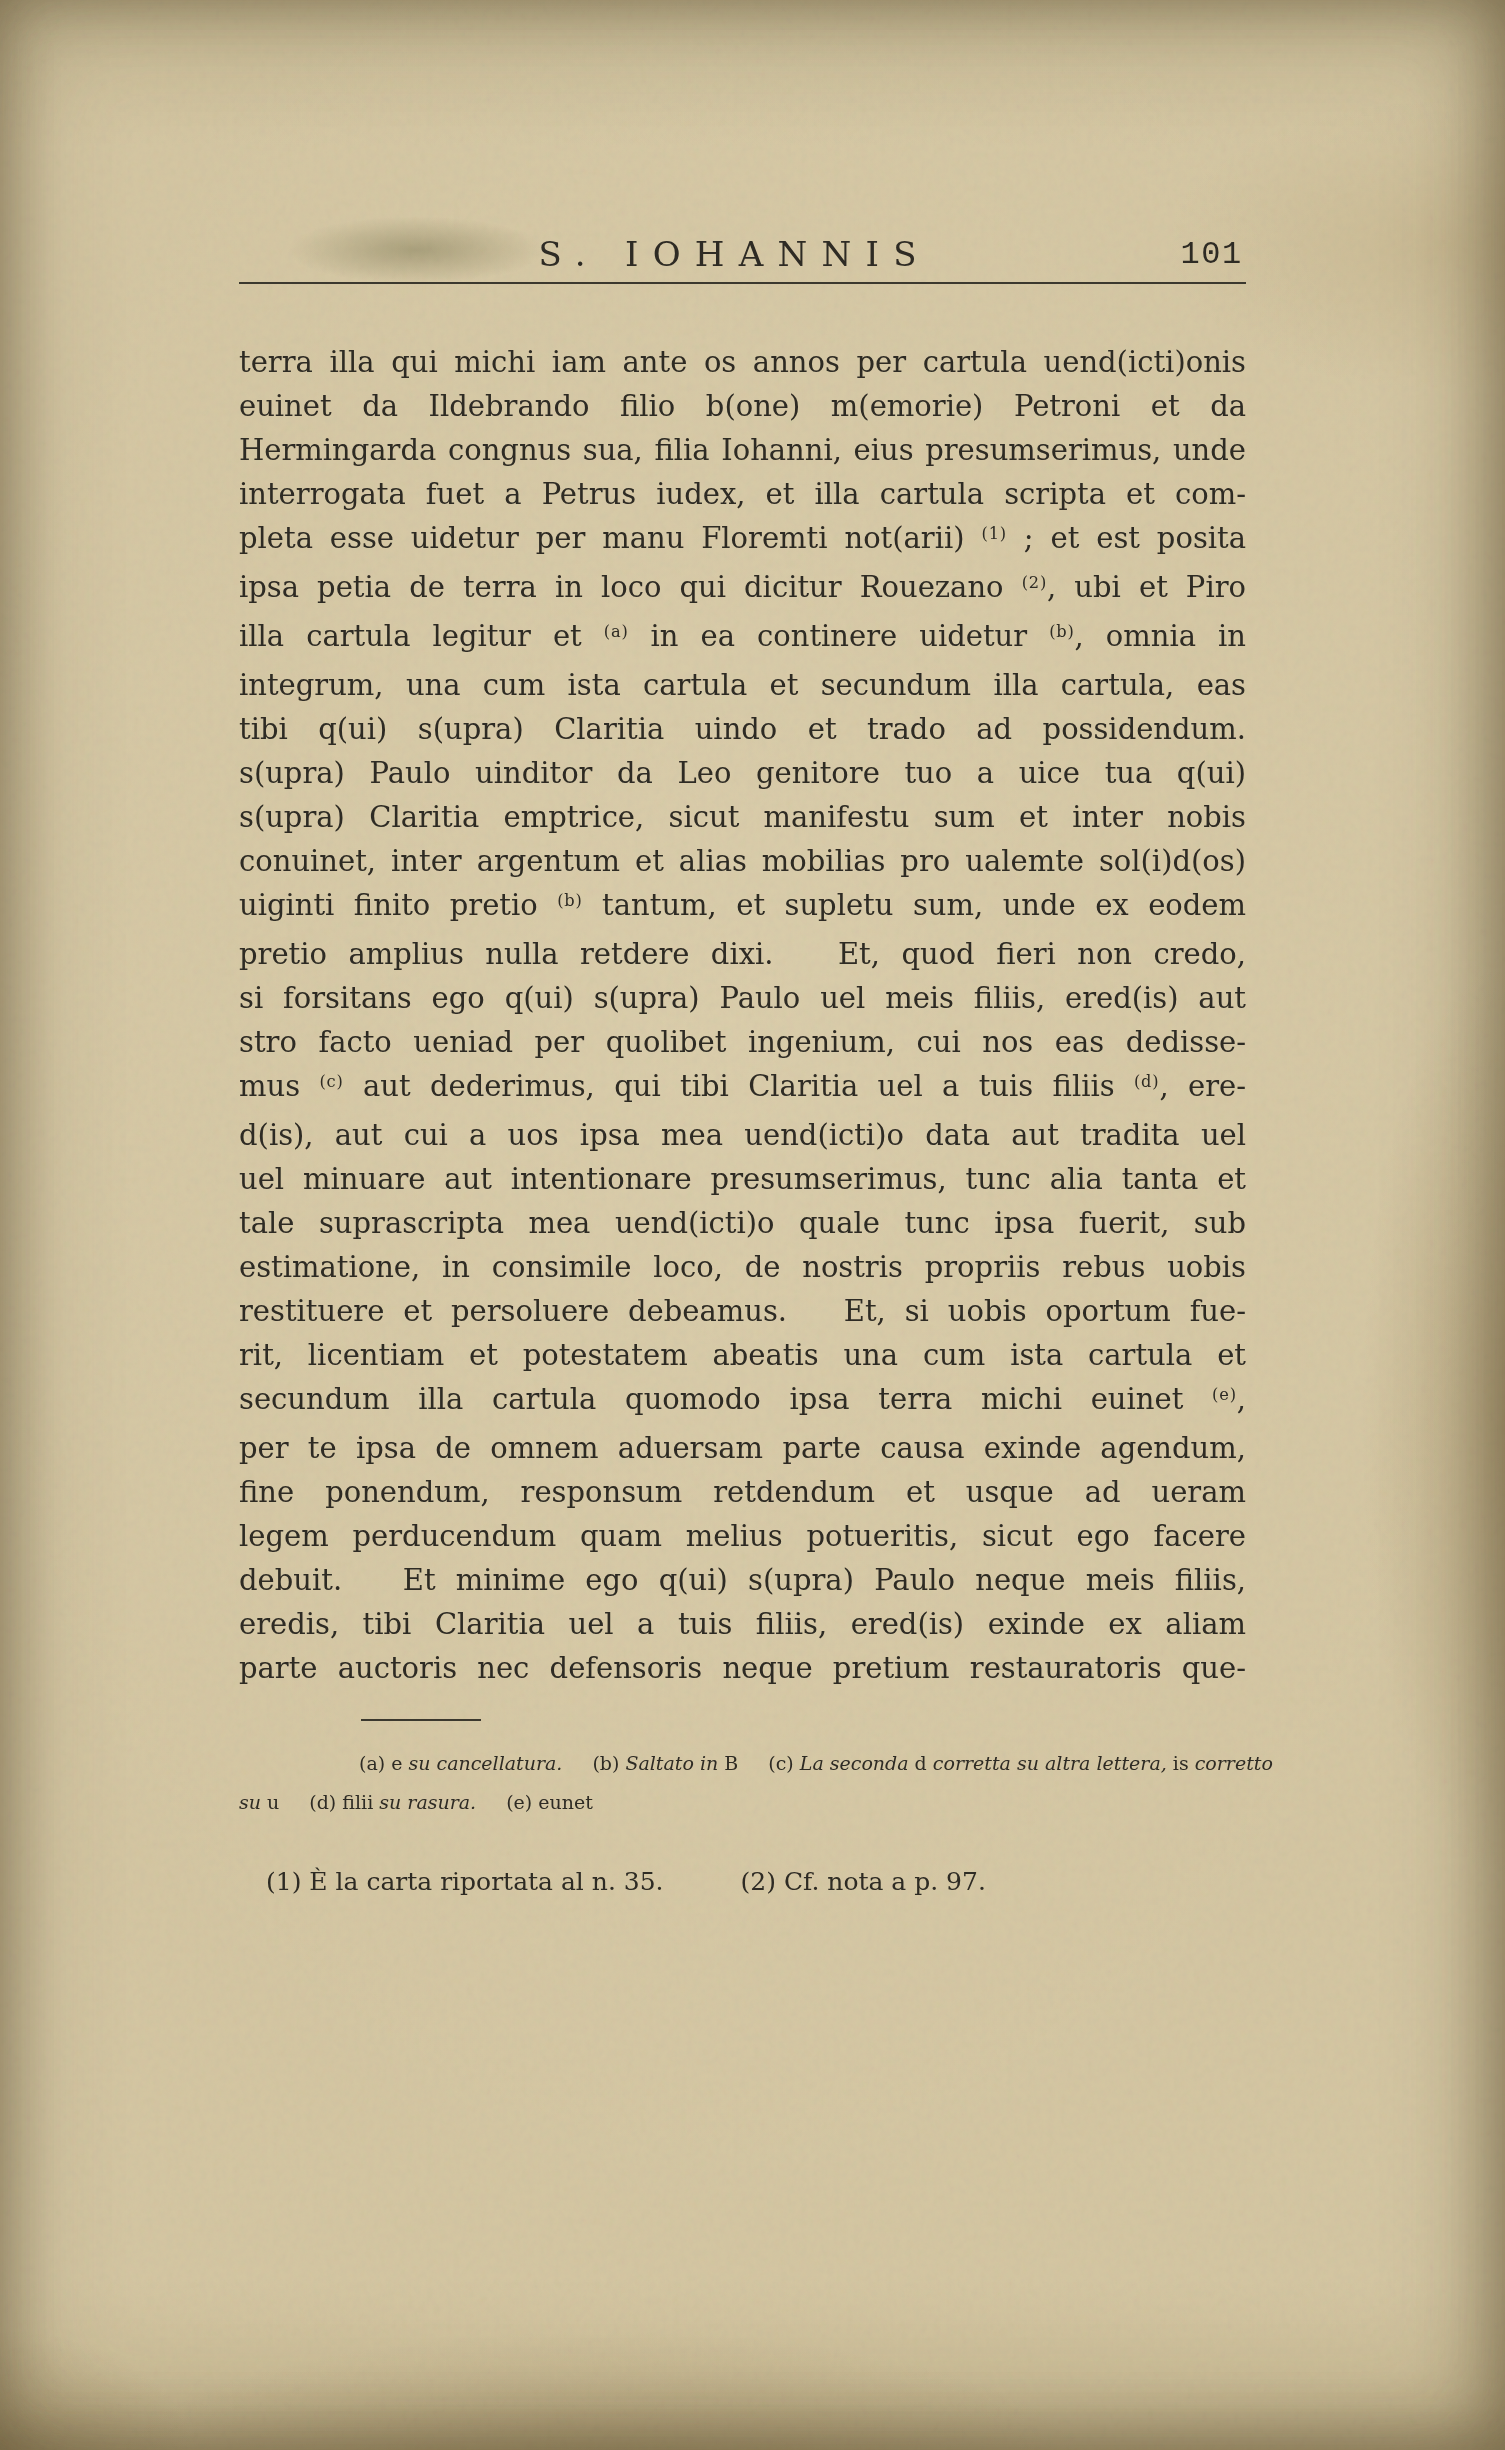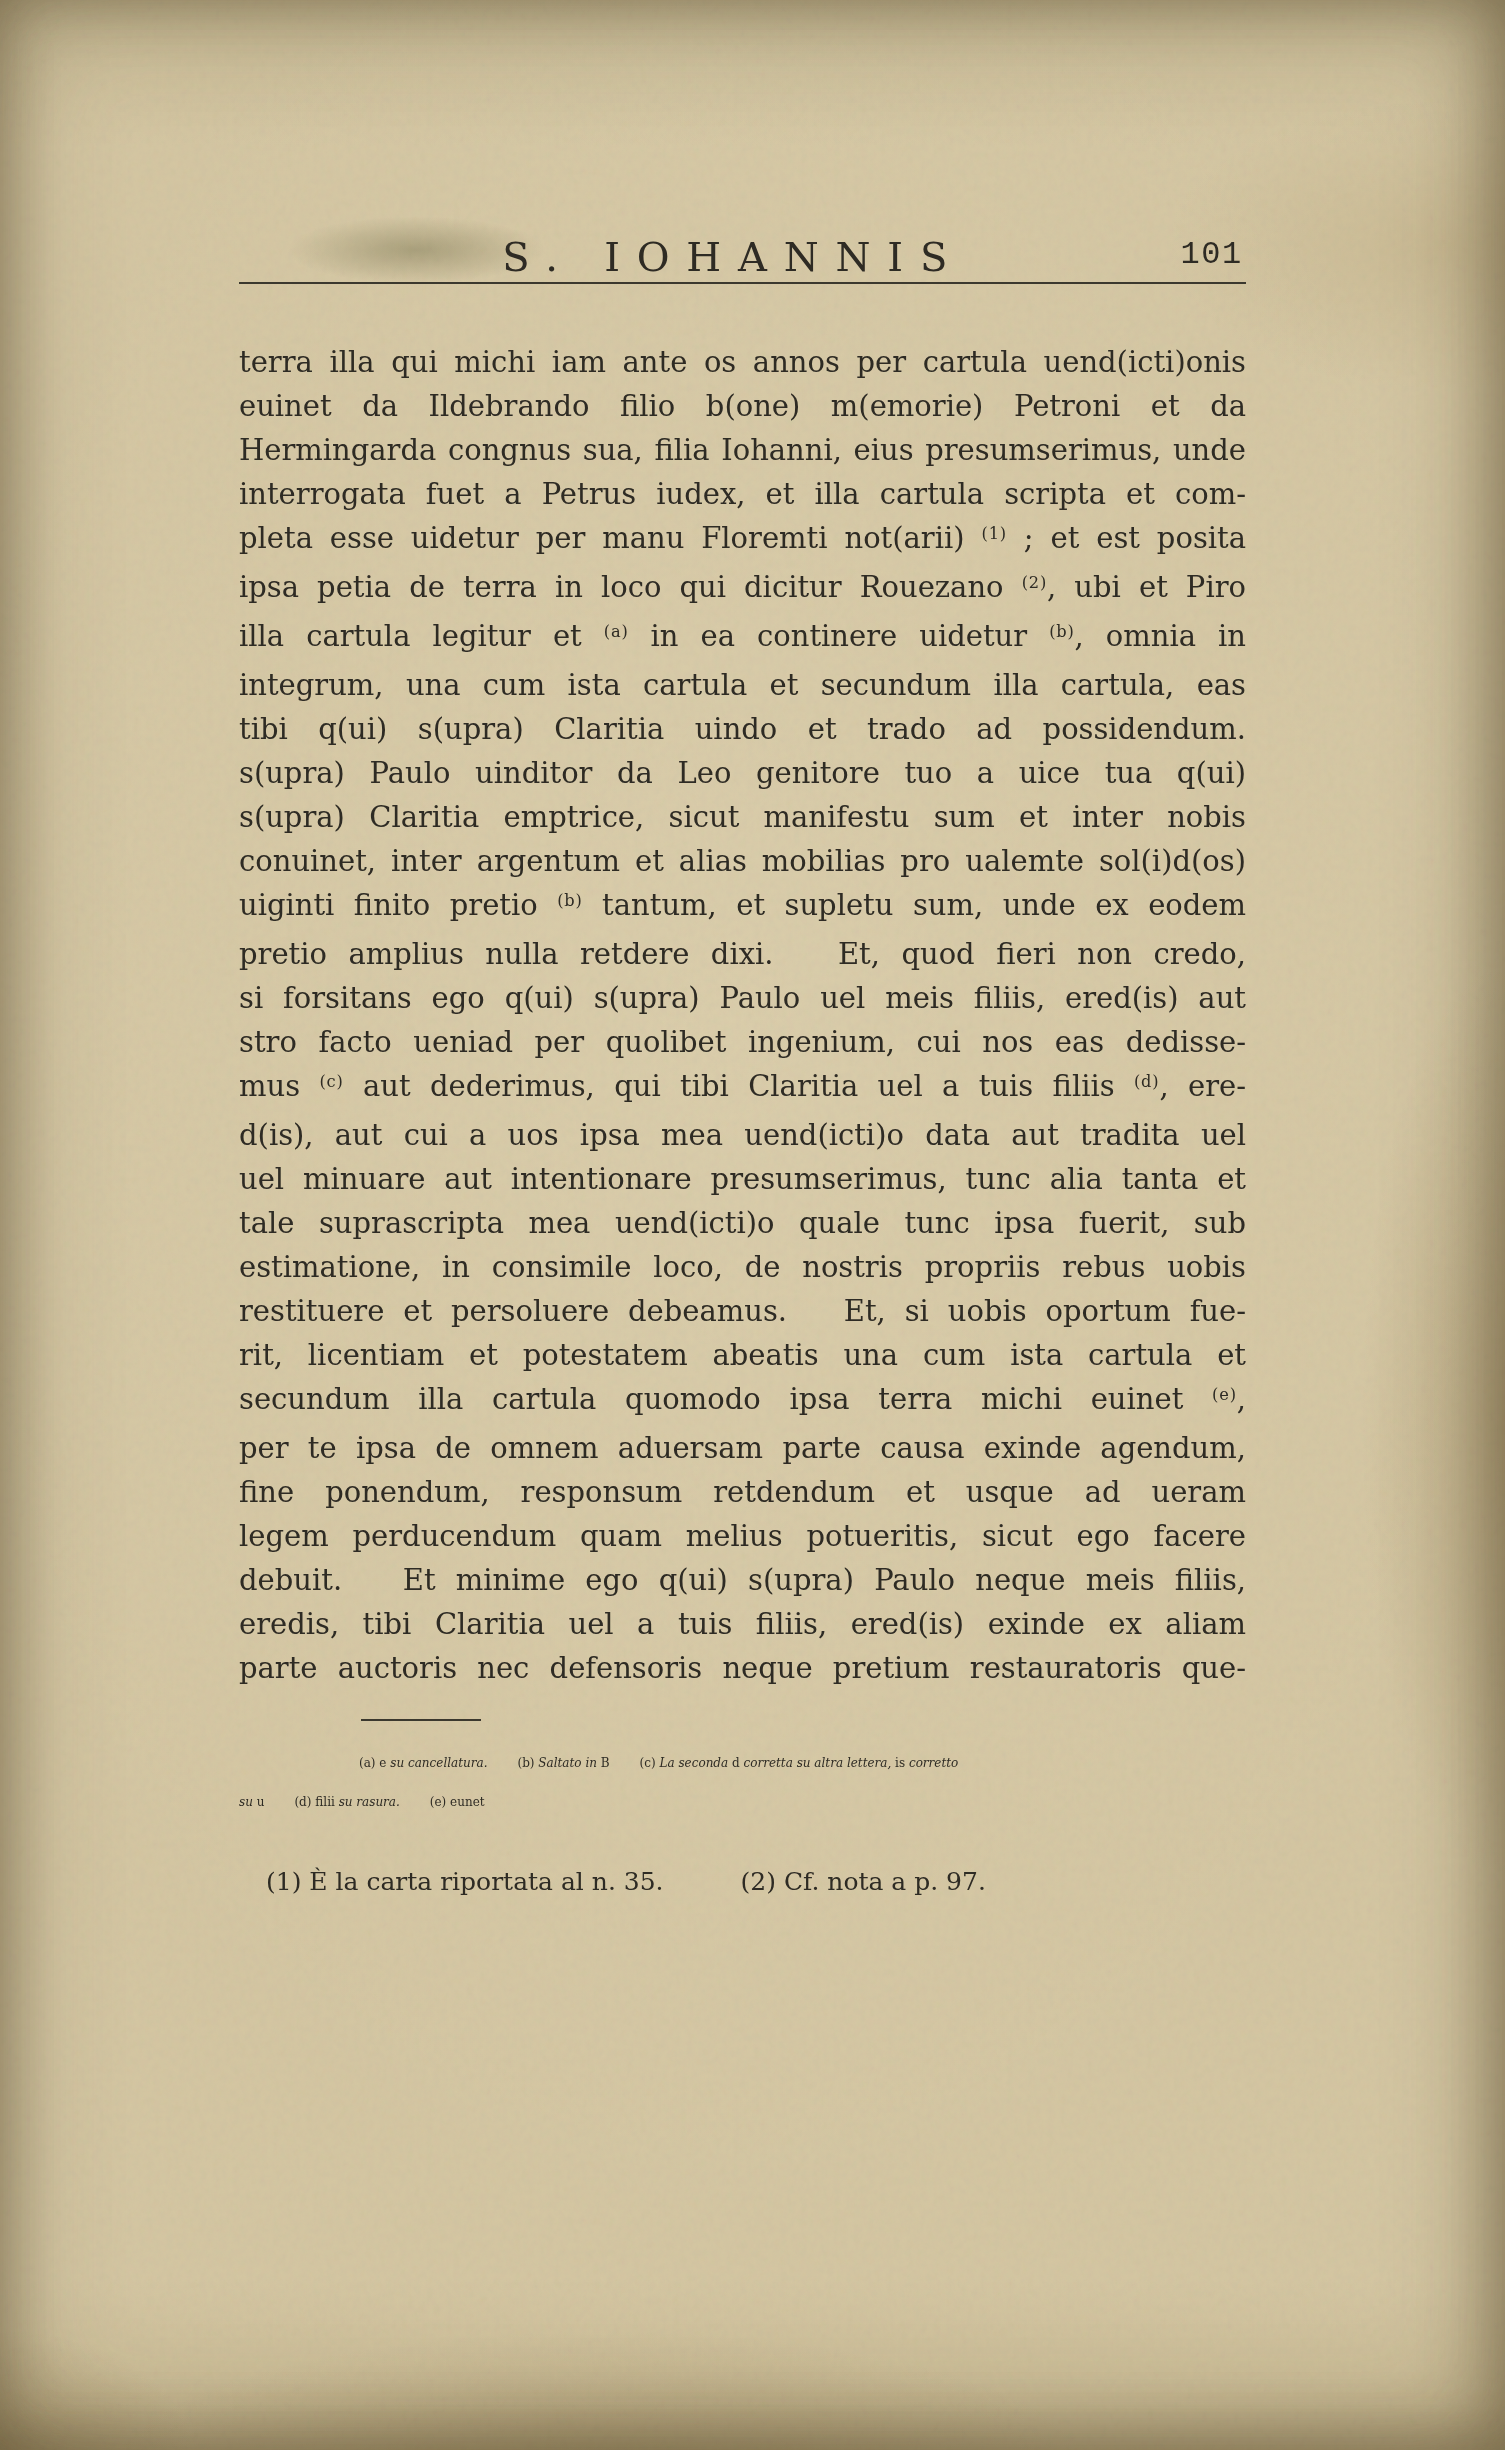--- a/index.html
+++ b/index.html
@@ -28,34 +28,34 @@
     position: absolute; left: 0; top: 0;
     width: 100%; height: 100%;
     opacity: 0.06; mix-blend-mode: multiply;
     pointer-events: none;
   }
   .content { position: absolute; left: 239px; top: 234px; width: 1007px; }
 
   .header { position: relative; height: 45px; }
   .title {
     position: absolute; left: 50%; transform: translateX(-52%);
-    font-size: 40px; letter-spacing: 0.42em; white-space: nowrap;
+    font-size: 34px; letter-spacing: 0.42em; white-space: nowrap;
   }
   .pagenum { position: absolute; right: 3.2px; top: 2.4px; font-size: 32px; letter-spacing: 1.6px; font-family: Liberation Mono, monospace; }
   .rule { border-top: 2.4px solid #3b382e; margin-top: 3.2px; }
 
   .body { margin-top: 56px; font-size: 29px; line-height: 44px; }
   .body-line { text-align: justify; text-align-last: justify; }
   .body-line sup {
     font-size: 0.56em; vertical-align: baseline;
     position: relative; top: -0.55em; letter-spacing: 0.8px;
   }
 
   .app-rule { width: 120px; border-top: 2.4px solid #3b382e; margin: 29px 0 22.4px 122px; }
-  .apparatus { font-size: 12px; line-height: 39px; margin-top: 12px; }
+  .apparatus { font-size: 19px; line-height: 39px; margin-top: 12px; }
   .app-row { white-space: nowrap; }
   .app-row.indent { padding-left: 120px; }
   .apparatus-entry { margin-right: 30px; }
   .apparatus-entry:last-child { margin-right: 0; }
 
   .footnotes { margin-top: 45px; font-size: 25px; padding-left: 27px; white-space: nowrap; }
   .footnote-entry { margin-right: 77px; }
   .footnote-entry:last-child { margin-right: 8px; }
 </style>
 </head>

